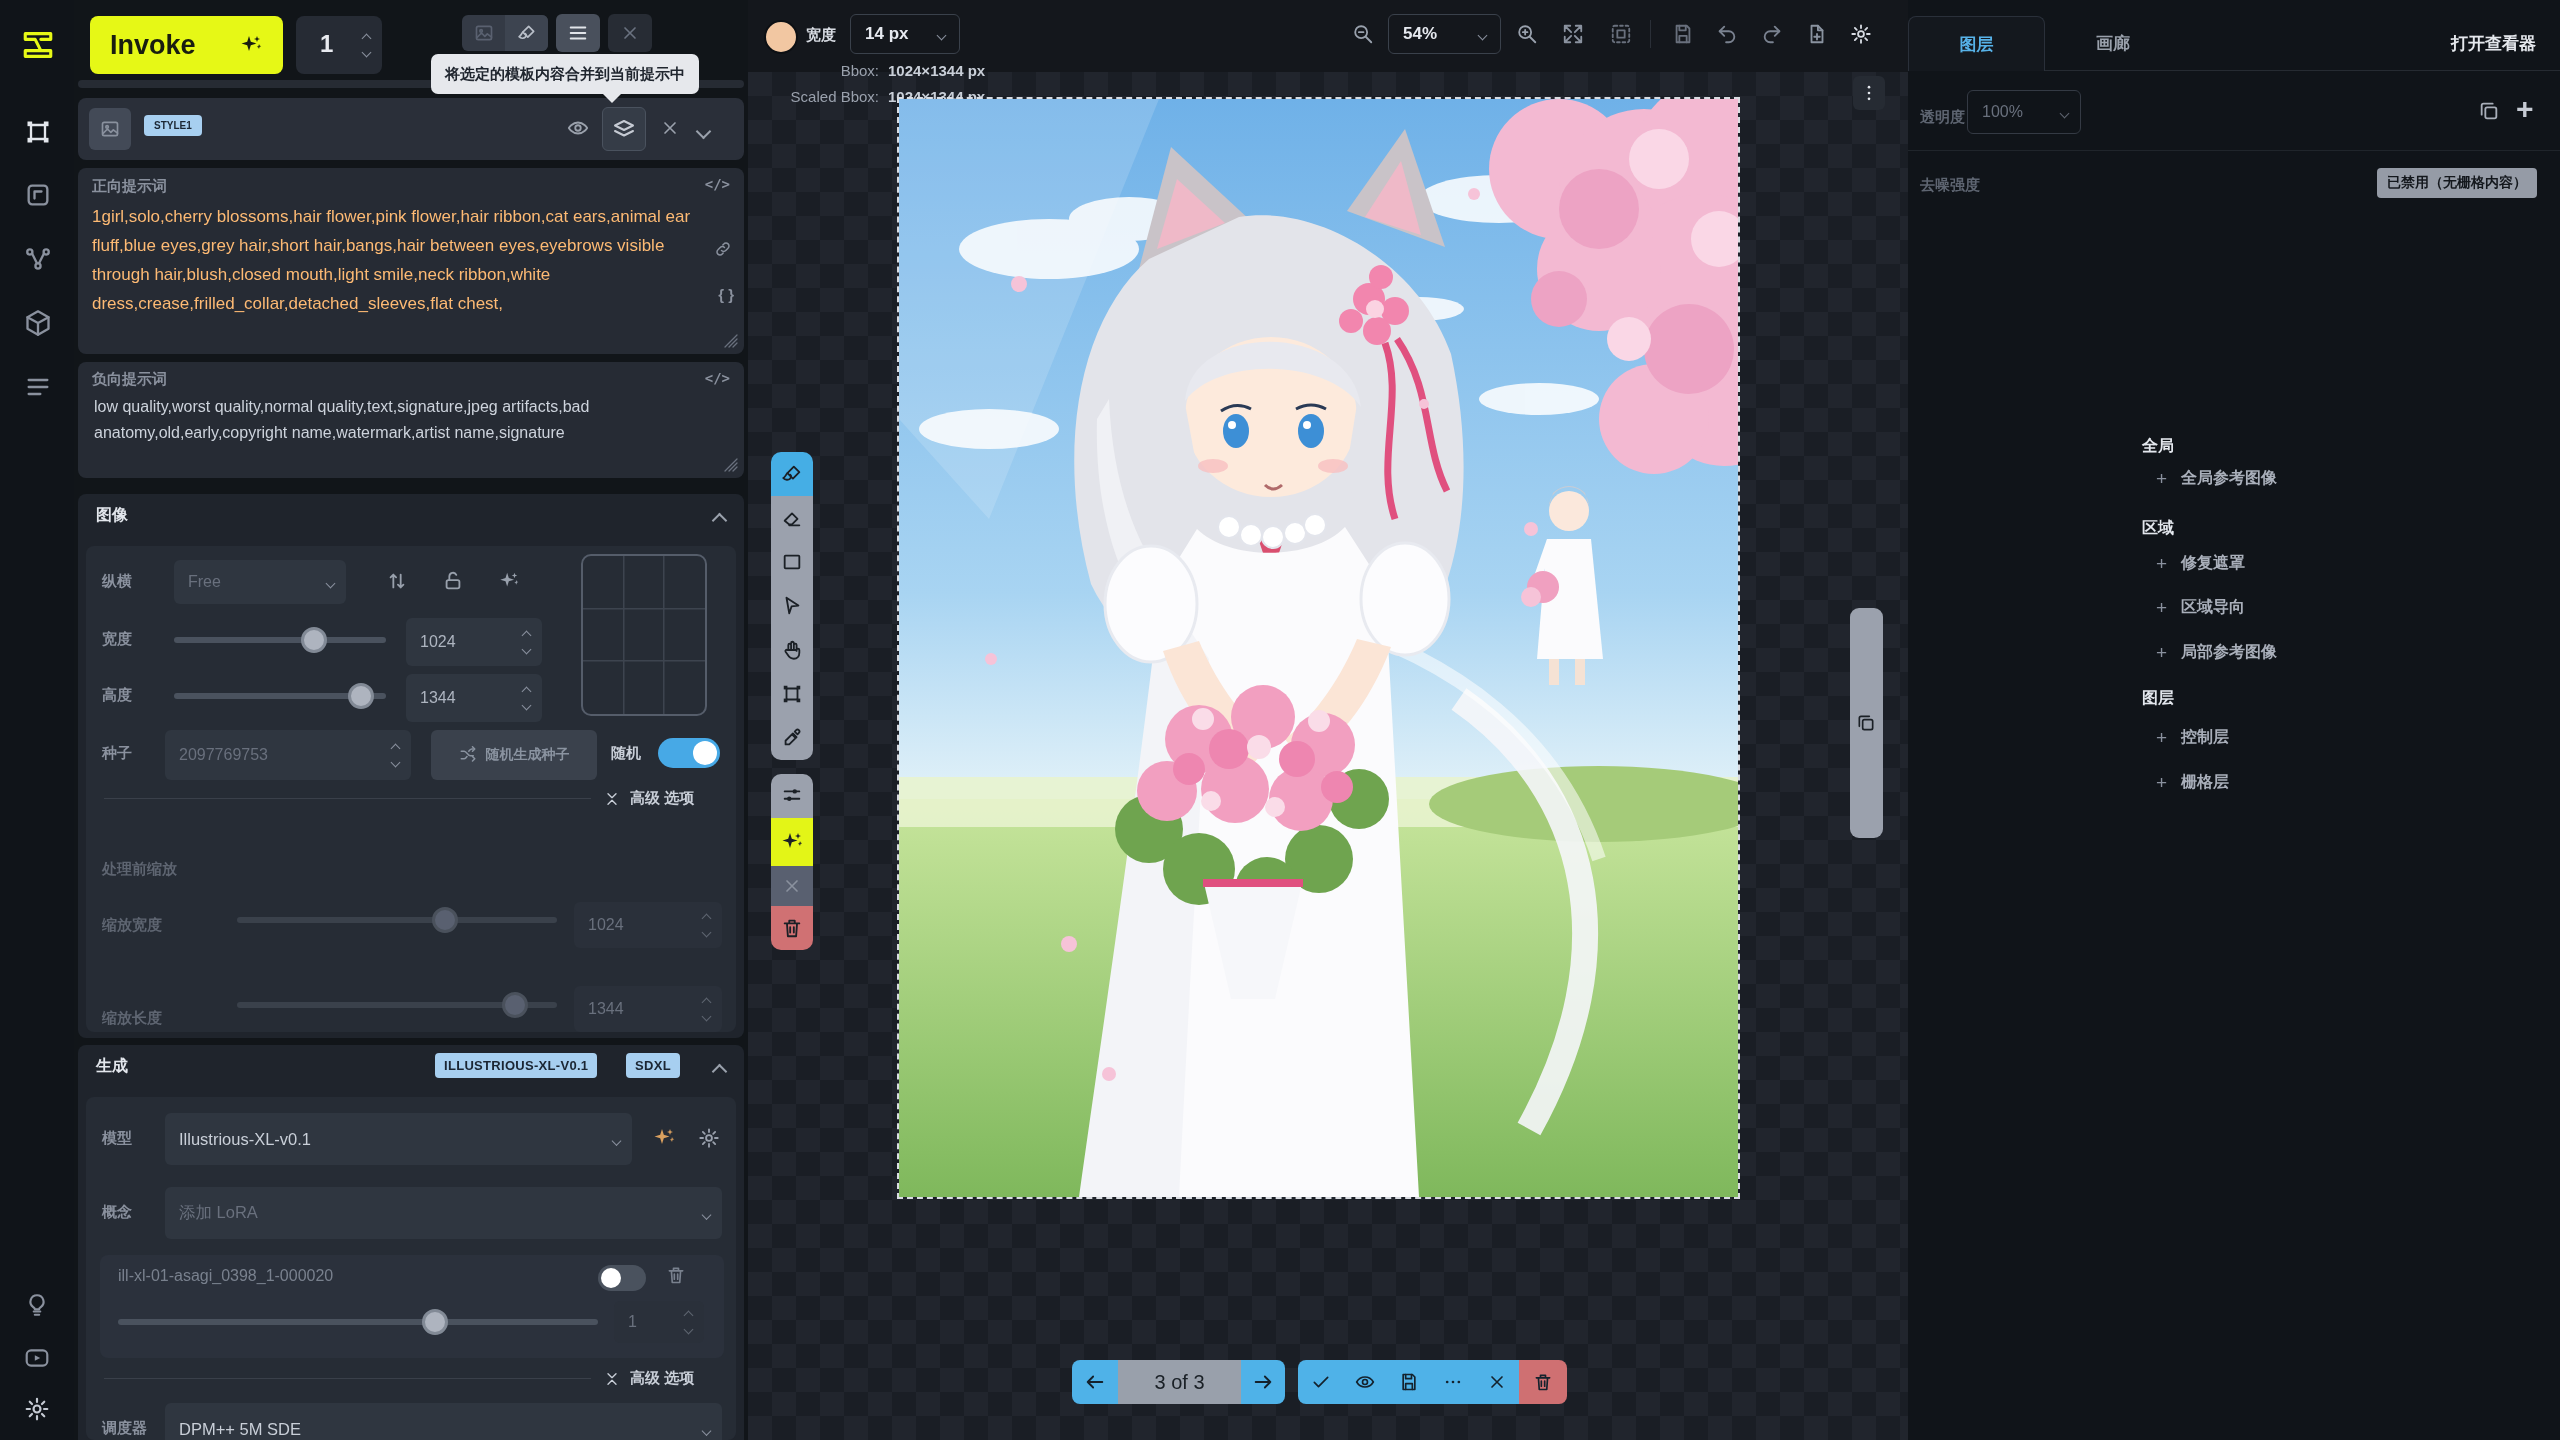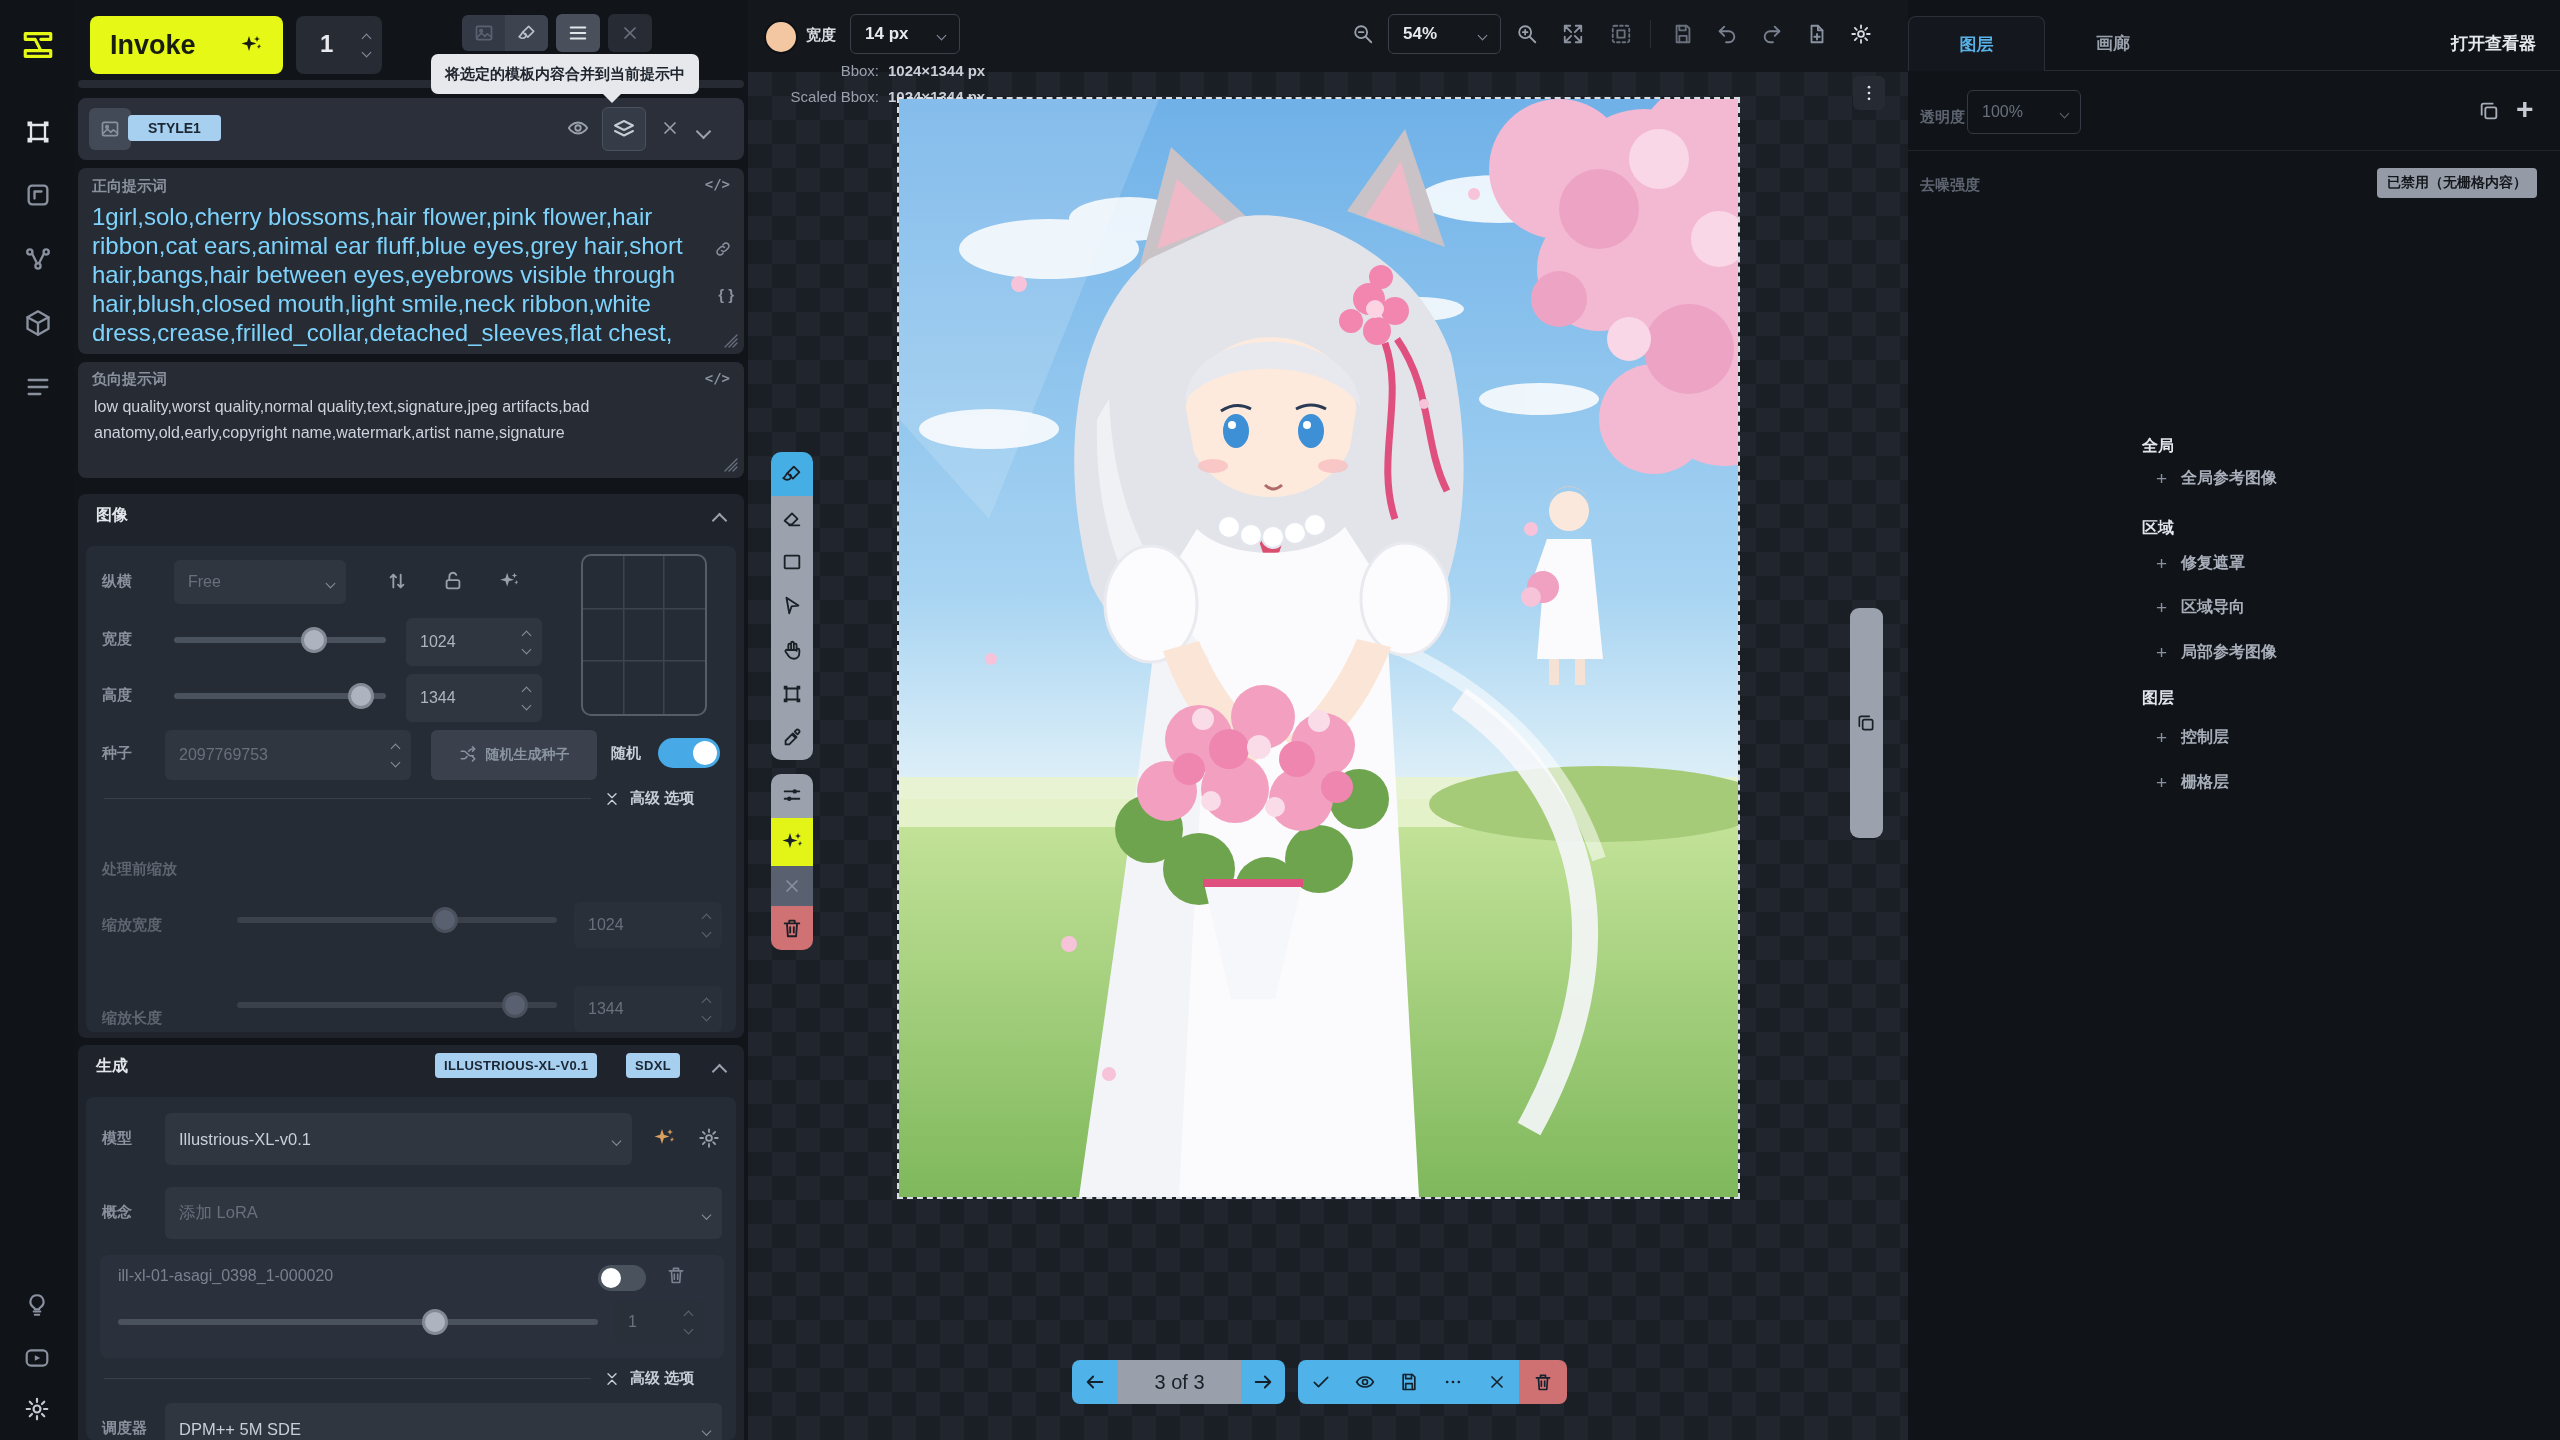--- a/index.html
+++ b/index.html
@@ -314,21 +314,21 @@
     </div>
 
   <div class="card" style="top:80px;height:8px;background:#262B33;border-radius:4px"></div>
 
   <div class="card" style="top:98px;height:62px;background:#2A2F39">
     <span class="tbtn" style="left:11px;top:10px;width:42px;height:42px;background:#434A57;color:#8A919E">
         <svg class="i ic20" viewBox="0 0 24 24">
           <use href="#ic-image"></use>
         </svg>
       </span>
-    <span class="badge" style="position:absolute;left:50px;top:17px;font-size:14px;padding:5px 20px">STYLE1</span>
+    <span class="badge" style="position:absolute;left:66px;top:17px;font-size:10px;padding:5px 10px">STYLE1</span>
     <span class="tbtn" style="left:482px;top:12px;width:36px;height:36px;color:#9AA1AC">
         <svg class="i ic22" viewBox="0 0 24 24">
           <use href="#ic-eye"></use>
         </svg>
       </span>
     <span class="tbtn" style="left:524px;top:9px;width:42px;height:42px;color:#C5CAD3;background:#353C47;border:1.5px solid #4A525E">
         <svg class="i ic24" viewBox="0 0 24 24">
           <use href="#ic-stack"></use>
         </svg>
       </span>
@@ -342,21 +342,21 @@
 
   <div class="card" style="top:168px;height:186px;background:#262B34">
     <span class="lbl" style="left:14px;top:9px">正向提示词</span>
     <span style="position:absolute;right:14px;top:8px;color:#8A919E;font-weight:bold;font-size:14px;font-family:'DejaVu Sans Mono',monospace">&lt;/&gt;</span>
     <span style="position:absolute;right:12px;top:72px;color:#8A919E">
         <svg class="i ic18" viewBox="0 0 24 24">
           <use href="#ic-link"></use>
         </svg>
       </span>
     <span style="position:absolute;right:10px;top:118px;color:#8A919E;font-weight:bold;font-size:15px">{ }</span>
-    <div style="position:absolute;left:14px;top:34px;width:600px;font-size:24px;line-height:29px;color:#7dd3fc">1girl,solo,cherry blossoms,hair flower,pink flower,hair ribbon,cat ears,animal ear fluff,blue eyes,grey hair,short hair,bangs,hair between eyes,eyebrows visible through hair,blush,closed mouth,light smile,neck ribbon,white dress,crease,frilled_collar,detached_sleeves,flat chest,</div>
+    <div style="position:absolute;left:14px;top:34px;width:600px;font-size:17px;line-height:29px;color:#fdba74">1girl,solo,cherry blossoms,hair flower,pink flower,hair ribbon,cat ears,animal ear fluff,blue eyes,grey hair,short hair,bangs,hair between eyes,eyebrows visible through hair,blush,closed mouth,light smile,neck ribbon,white dress,crease,frilled_collar,detached_sleeves,flat chest,</div>
     <span class="resize-h">
         <svg class="i" style="width:14px;height:14px" viewBox="0 0 14 14">
           <path d="M13 5L5 13M13 9l-4 4M13 1L1 13" stroke-width="1.3"></path>
         </svg>
       </span>
   </div>
 
   <div class="card" style="top:362px;height:116px;background:#262B34">
     <span class="lbl" style="left:14px;top:8px">负向提示词</span>
     <span style="position:absolute;right:14px;top:8px;color:#8A919E;font-weight:bold;font-size:14px;font-family:'DejaVu Sans Mono',monospace">&lt;/&gt;</span>

